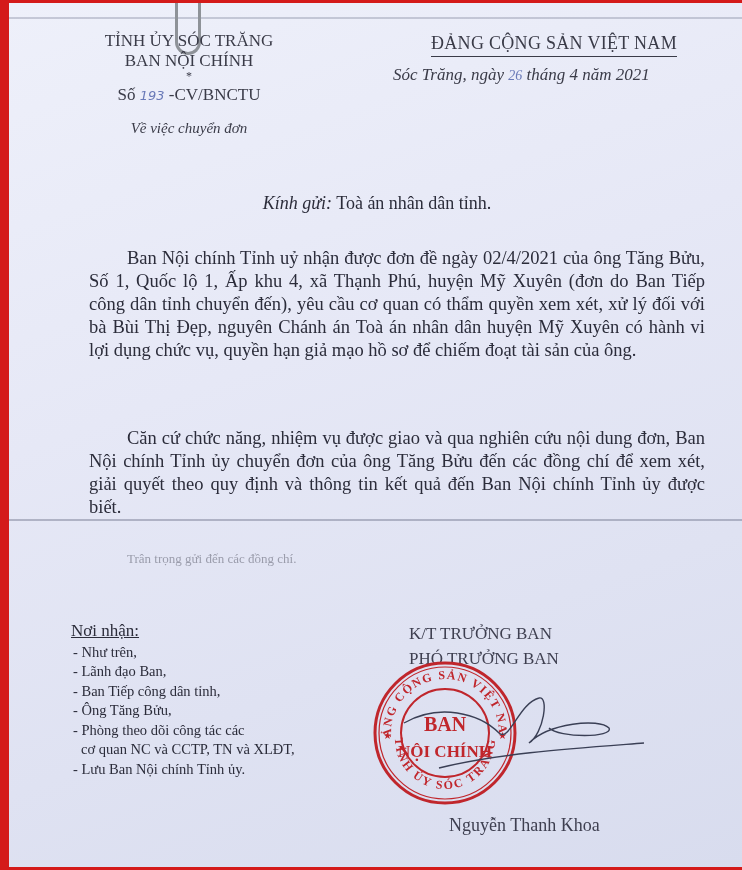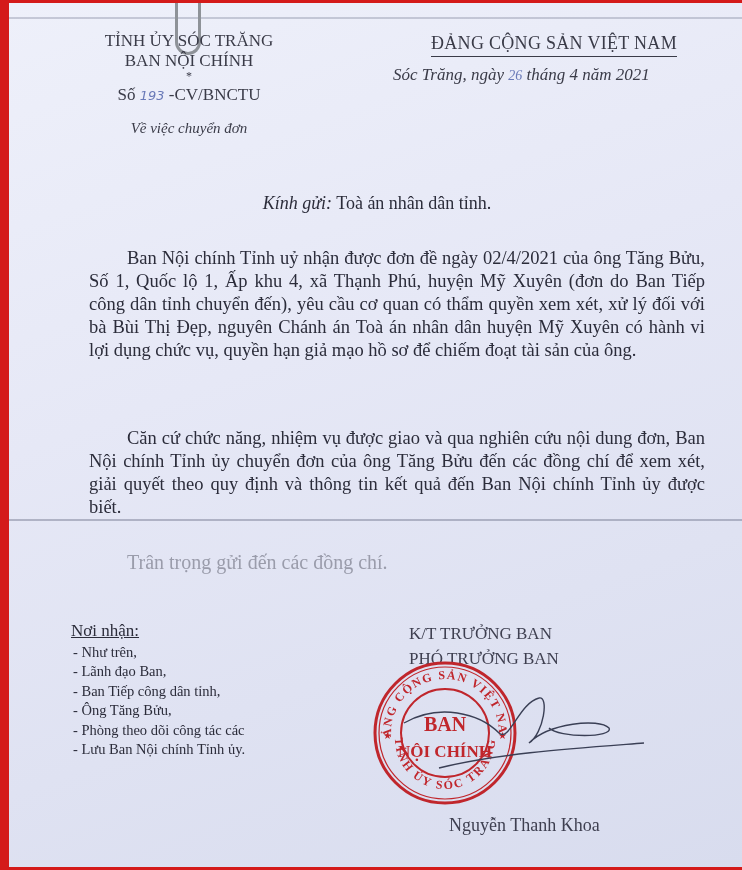--- a/index.html
+++ b/index.html
@@ -16,21 +16,21 @@
   .hdr-left .about{font-style:italic;font-size:15px;margin-top:12px;}
   .hdr-right{position:absolute;left:380px;top:30px;width:330px;text-align:center;color:#3a3b48;}
   .hdr-right .nation{font-size:18px;display:inline-block;border-bottom:1.5px solid #3a3b48;padding-bottom:2px;letter-spacing:.3px;}
   .hdr-right .date{font-style:italic;font-size:17px;margin-top:8px;text-align:left;padding-left:4px;}
   .hdr-right .date .day{color:#6a7ab8;font-size:14px;}
   .recipient{position:absolute;left:0;width:100%;top:190px;text-align:center;font-size:18px;}
   .recipient i{font-style:italic;font-family:Liberation Serif, serif;}
   .body-p{position:absolute;left:80px;width:616px;font-size:18.5px;line-height:23px;text-align:justify;text-indent:38px;color:#2b2c3a;}
   .p1{top:244px;}
   .p2{top:424px;}
-  .closing{position:absolute;left:118px;top:548px;font-size:20px;color:#9a9cab;}
+  .closing{position:absolute;left:118px;top:548px;font-size:13px;color:#9a9cab;}
   .noinhan{position:absolute;left:62px;top:618px;font-size:14.5px;line-height:19.5px;color:#2b2c3a;}
   .noinhan .title{font-size:17px;text-decoration:underline;margin-bottom:2px;}
   .noinhan .item{padding-left:2px;}
   .noinhan .item.cont{padding-left:10px;}
   .sign{position:absolute;left:400px;top:618px;width:260px;font-size:17px;line-height:25px;color:#3e3f50;}
   .signer{position:absolute;left:440px;top:812px;font-size:18px;color:#3e3f50;}
   .stamp{position:absolute;left:362px;top:656px;width:148px;height:148px;}
   .signature{position:absolute;left:390px;top:690px;width:260px;height:90px;}
 </style>
 </head>
@@ -72,20 +72,21 @@
 
   <div class="closing">Trân trọng gửi đến các đồng chí.</div>
 
   <div class="noinhan">
     <div class="title">Nơi nhận:</div>
     <div class="item">- Như trên,</div>
     <div class="item">- Lãnh đạo Ban,</div>
     <div class="item">- Ban Tiếp công dân tỉnh,</div>
     <div class="item">- Ông Tăng Bửu,</div>
     <div class="item">- Phòng theo dõi công tác các</div>
+    <div class="item cont">cơ quan NC và CCTP, TN và XLĐT,</div>
     <div class="item">- Lưu Ban Nội chính Tỉnh ủy.</div>
   </div>
 
   <div class="sign">
     <div>K/T TRƯỞNG BAN</div>
     <div>PHÓ TRƯỞNG BAN</div>
   </div>
 
   <svg class="stamp" viewBox="0 0 148 148">
     <defs>

